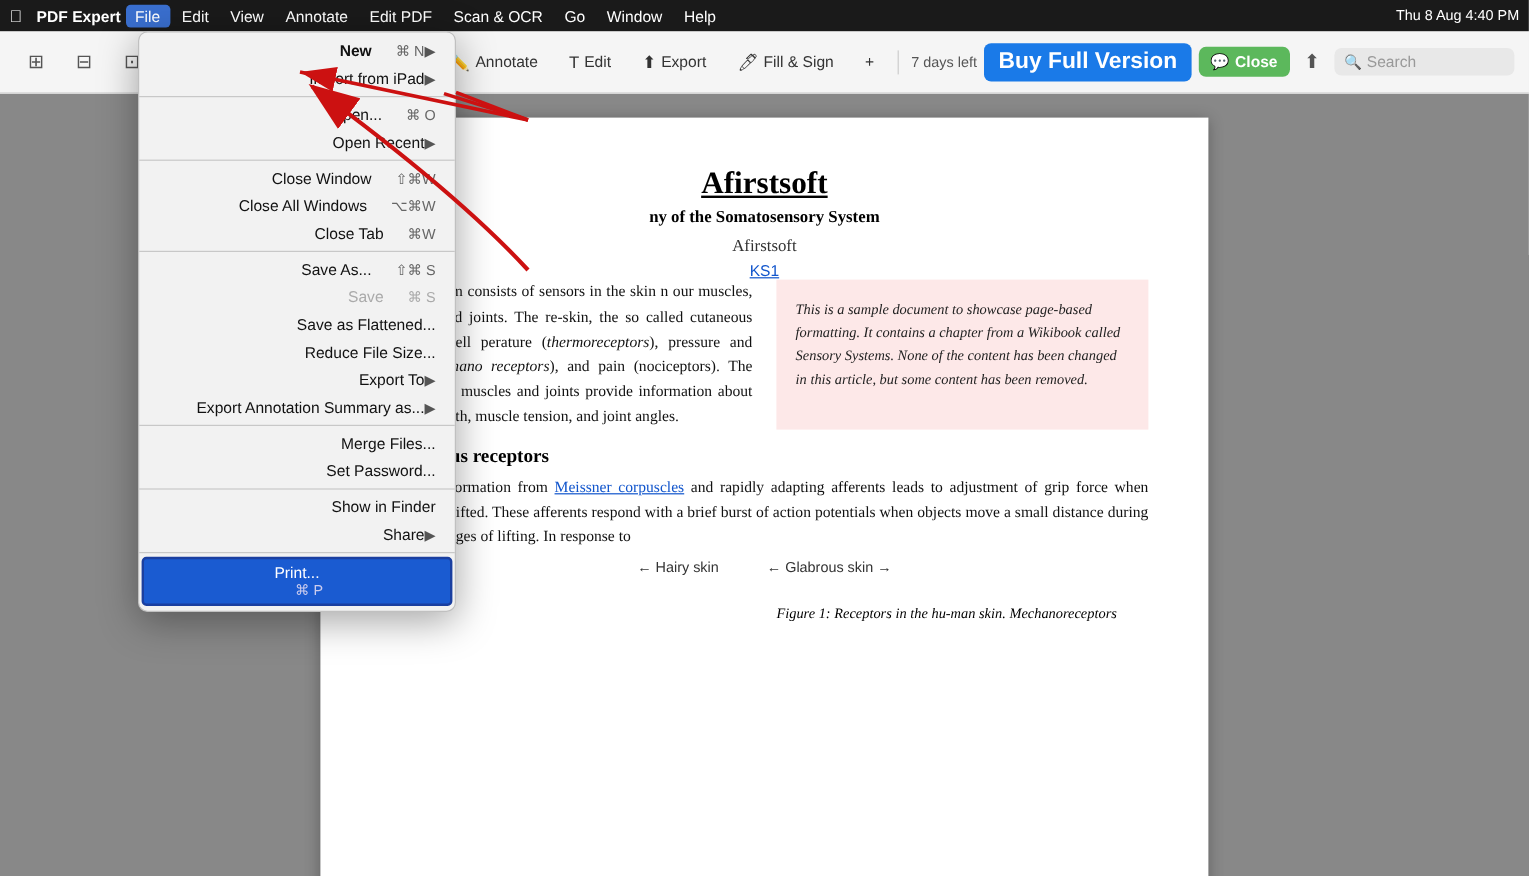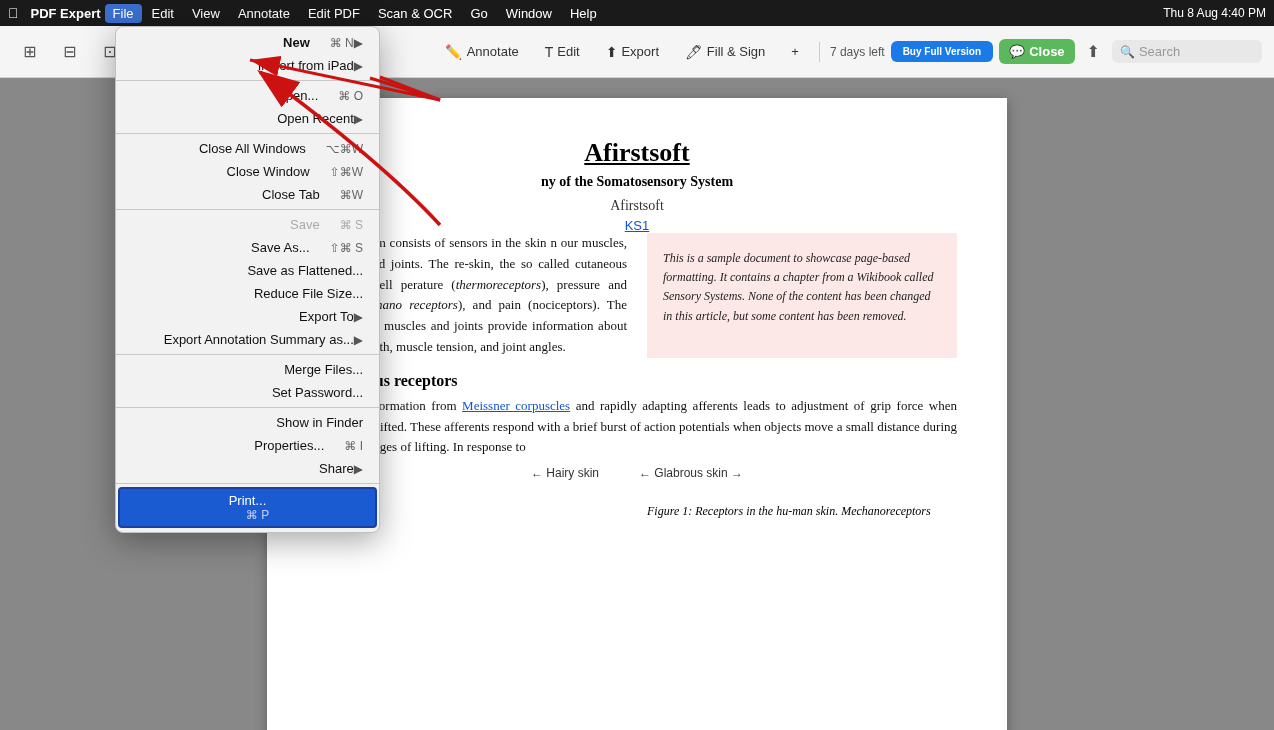--- a/index.html
+++ b/index.html
@@ -120,21 +120,21 @@
       background: transparent;
     }
     .toolbar-btn-icon { font-size: 14px; }
     .toolbar-divider { width: 1px; height: 20px; background: #ccc; margin: 0 4px; }
     .btn-days-left { font-size: 12px; color: #555; }
     .btn-buy {
       background: #1a7ae8;
       color: white;
       border-radius: 6px;
       padding: 5px 12px;
-      font-size: 10px;
+      font-size: 19px;
       font-weight: 600;
       cursor: pointer;
       border: none;
     }
     .btn-chat {
       background: #5cb85c;
       color: white;
       border-radius: 6px;
       padding: 5px 10px;
       font-size: 13px;
@@ -451,41 +451,41 @@
     <div class="menu-item">
       <span class="menu-item-label">Open...</span>
       <span class="menu-item-shortcut">⌘ O</span>
     </div>
     <div class="menu-item">
       <span class="menu-item-label">Open Recent</span>
       <span class="menu-item-arrow"> ▶</span>
     </div>
     <div class="menu-separator"></div>
     <div class="menu-item">
+      <span class="menu-item-label">Close Window</span>
+      <span class="menu-item-shortcut">⇧⌘W</span>
+    </div>
+    <div class="menu-item">
       <span class="menu-item-label">Close All Windows</span>
       <span class="menu-item-shortcut">⌥⌘W</span>
     </div>
     <div class="menu-item">
-      <span class="menu-item-label">Close Window</span>
-      <span class="menu-item-shortcut">⇧⌘W</span>
-    </div>
-    <div class="menu-item">
       <span class="menu-item-label">Close Tab</span>
       <span class="menu-item-shortcut">⌘W</span>
     </div>
     <div class="menu-separator"></div>
+    <div class="menu-item">
+      <span class="menu-item-label">Save As...</span>
+      <span class="menu-item-shortcut">⇧⌘ S</span>
+    </div>
     <div class="menu-item disabled">
       <span class="menu-item-label">Save</span>
       <span class="menu-item-shortcut" style="color:#aaa;">⌘ S</span>
     </div>
     <div class="menu-item">
-      <span class="menu-item-label">Save As...</span>
-      <span class="menu-item-shortcut">⇧⌘ S</span>
-    </div>
-    <div class="menu-item">
       <span class="menu-item-label">Save as Flattened...</span>
     </div>
     <div class="menu-item">
       <span class="menu-item-label">Reduce File Size...</span>
     </div>
     <div class="menu-item">
       <span class="menu-item-label">Export To</span>
       <span class="menu-item-arrow"> ▶</span>
     </div>
     <div class="menu-item">
@@ -495,24 +495,20 @@
     <div class="menu-separator"></div>
     <div class="menu-item">
       <span class="menu-item-label">Merge Files...</span>
     </div>
     <div class="menu-item">
       <span class="menu-item-label">Set Password...</span>
     </div>
     <div class="menu-separator"></div>
     <div class="menu-item">
       <span class="menu-item-label">Show in Finder</span>
-    </div>
-    <div class="menu-item">
-      <span class="menu-item-label">Properties...</span>
-      <span class="menu-item-shortcut">⌘ I</span>
     </div>
     <div class="menu-item">
       <span class="menu-item-label">Share</span>
       <span class="menu-item-arrow"> ▶</span>
     </div>
     <div class="menu-separator"></div>
     <div class="menu-item highlighted">
       <span class="menu-item-label">Print...</span>
       <span class="menu-item-shortcut" style="color:#cce;">⌘ P</span>
     </div>

